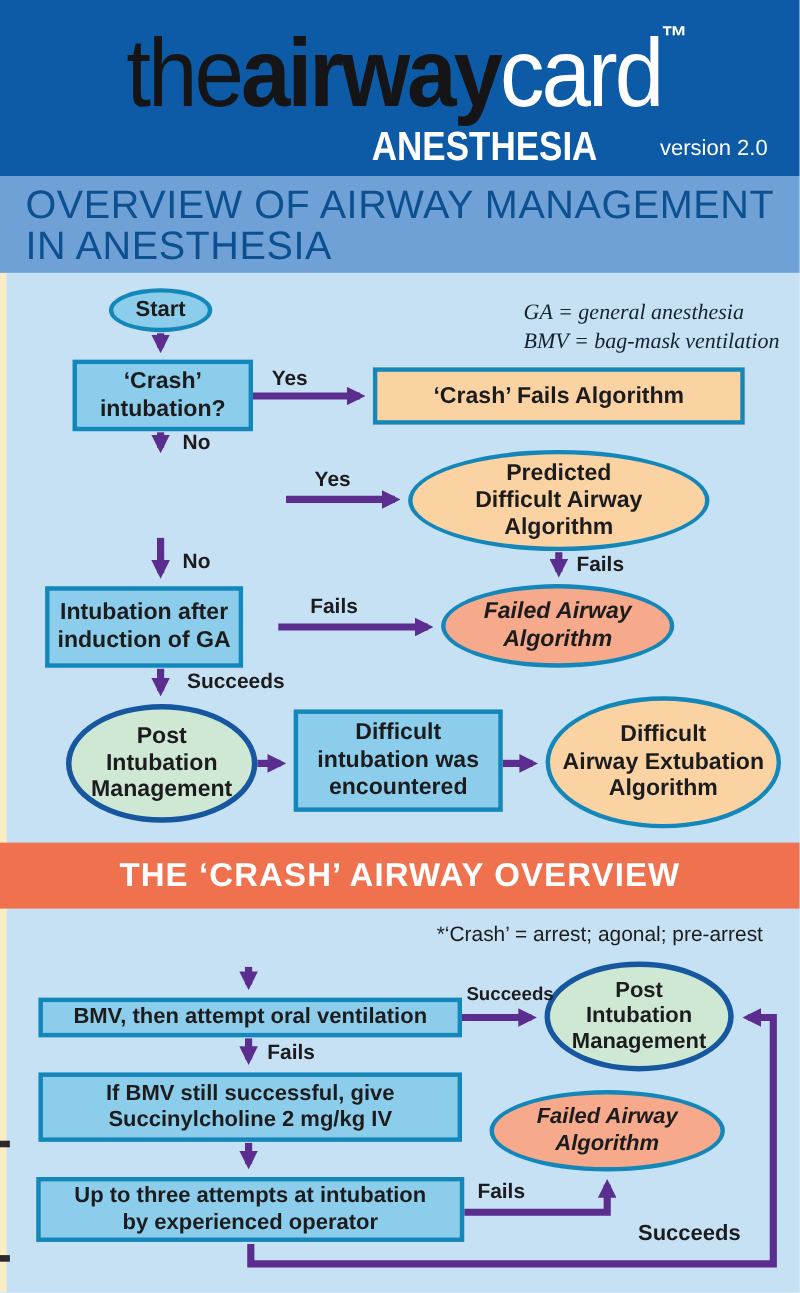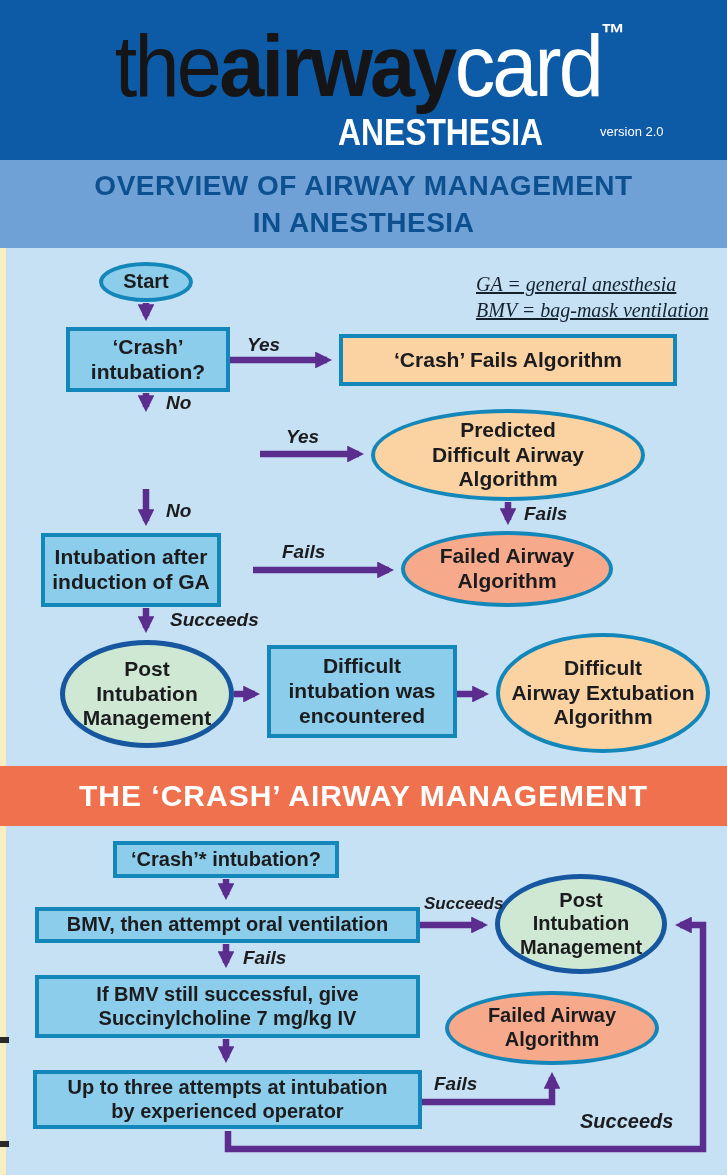--- a/index.html
+++ b/index.html
@@ -16,49 +16,49 @@
   .header{position:absolute;left:0;top:0;width:727px;height:160px;background:var(--header-blue);z-index:2;}
   .logo{position:absolute;left:0;top:20px;width:727px;text-align:center;padding-left:14px;box-sizing:border-box;
         font-size:88px;line-height:1;letter-spacing:-3px;white-space:nowrap;
         transform:scaleX(.92);transform-origin:50% 50%;}
   .logo .lg-the{color:#151517;font-weight:400;}
   .logo .lg-airway{color:#151517;font-weight:700;}
   .logo .lg-card{color:var(--white);font-weight:400;}
   .logo .tm{color:var(--white);font-size:26px;font-weight:700;vertical-align:54px;letter-spacing:0;}
   .subtitle{position:absolute;left:338px;top:112px;color:var(--white);font-size:37px;font-weight:700;
             transform:scaleX(.86);transform-origin:0 0;white-space:nowrap;}
-  .version{position:absolute;left:600px;top:124px;color:var(--white);font-size:13px;}
+  .version{position:absolute;left:600px;top:124px;color:var(--white);font-size:20px;}
   
   .band{position:absolute;left:0;top:160px;width:727px;height:88px;background:var(--band-blue);z-index:2;
         display:flex;align-items:center;justify-content:center;}
-  .band .band-title{color:var(--band-text);font-size:28px;font-weight:700;text-align:center;
+  .band .band-title{color:var(--band-text);font-size:36px;font-weight:400;text-align:left;
         line-height:37px;white-space:pre-line;letter-spacing:.5px;}
   
   .banner{position:absolute;left:0;top:766px;width:727px;height:60px;background:var(--banner-orange);z-index:2;
         display:flex;align-items:center;justify-content:center;}
   .banner .banner-title{color:var(--white);font-size:30px;font-weight:700;letter-spacing:1px;white-space:nowrap;}
   
   .edge-strip{position:absolute;left:0;top:248px;width:6px;height:927px;background:var(--edge-strip);z-index:1;}
   .tick{position:absolute;left:0;width:9px;height:6px;background:#2a2a2a;z-index:3;}
   
   .node{position:absolute;display:flex;align-items:center;justify-content:center;text-align:center;
         font-weight:700;color:var(--ink);white-space:pre-line;line-height:1.18;z-index:2;
         box-sizing:border-box;font-size:21px;}
   .rect{border:4px solid var(--teal-border);background:var(--node-blue);}
   .ell{border:4px solid var(--teal-border);border-radius:50%;}
   .f-blue{background:var(--node-blue);text-align:right;}
   .f-peach{background:var(--peach);}
-  .f-salmon{background:var(--salmon);}
+  .f-salmon{background:var(--salmon);font-style:italic;}
   .f-green{background:var(--green);}
   .navy{border-color:var(--navy-border);border-width:5px;}
   .fs20{font-size:20px;}
   
-  .lbl{position:absolute;font-weight:700;font-style:italic;font-size:19px;color:var(--ink);z-index:3;white-space:nowrap;}
+  .lbl{position:absolute;font-weight:700;font-size:19px;color:var(--ink);z-index:3;white-space:nowrap;}
   .legend{position:absolute;left:476px;top:271px;font-family:"Liberation Serif",serif;font-style:italic;
-          font-size:20px;line-height:1.3;color:#14222e;white-space:pre-line;z-index:3;text-decoration:underline;}
+          font-size:20px;line-height:1.3;color:#14222e;white-space:pre-line;z-index:3;}
   .footnote{position:absolute;left:397px;top:839px;font-size:19px;color:var(--ink);z-index:3;white-space:nowrap;}
   svg.arrows{position:absolute;left:0;top:0;z-index:1;}
   svg.arrows path{stroke:var(--arrow-purple);stroke-width:6.5;fill:none;}
 </style>
 </head>
 <body>
 
 <div class="card">
 
   <svg class="arrows" width="727" height="1175">
@@ -128,31 +128,31 @@
 
   <span class="lbl" style="left:247px;top:334px">Yes</span>
   <span class="lbl" style="left:166px;top:392px">No</span>
   <span class="lbl" style="left:286px;top:426px">Yes</span>
   <span class="lbl" style="left:166px;top:500px">No</span>
   <span class="lbl" style="left:524px;top:503px">Fails</span>
   <span class="lbl" style="left:282px;top:541px">Fails</span>
   <span class="lbl" style="left:170px;top:609px">Succeeds</span>
 
   <div class="banner">
-    <div class="banner-title">THE ‘CRASH’ AIRWAY MANAGEMENT</div>
+    <div class="banner-title">THE ‘CRASH’ AIRWAY OVERVIEW</div>
   </div>
 
+  <div class="footnote">*‘Crash’ = arrest; agonal; pre-arrest</div>
 
-  <div class="node rect fs20" style="left:113px;top:841px;width:226px;height:37px">‘Crash’* intubation?</div>
   <div class="node rect fs20" style="left:35px;top:907px;width:385px;height:36px">BMV, then attempt oral ventilation</div>
   <div class="node ell f-green navy fs20" style="left:495px;top:874px;width:172px;height:100px">Post
 Intubation
 Management</div>
   <div class="node rect fs20" style="left:35px;top:975px;width:385px;height:63px">If BMV still successful, give
-Succinylcholine 7 mg/kg IV</div>
+Succinylcholine 2 mg/kg IV</div>
   <div class="node ell f-salmon fs20" style="left:445px;top:991px;width:214px;height:74px">Failed Airway
 Algorithm</div>
   <div class="node rect fs20" style="left:33px;top:1070px;width:389px;height:59px">Up to three attempts at intubation
 by experienced operator</div>
 
   <span class="lbl" style="left:424px;top:894px;font-size:17px">Succeeds</span>
   <span class="lbl" style="left:243px;top:947px">Fails</span>
   <span class="lbl" style="left:434px;top:1073px">Fails</span>
   <span class="lbl" style="left:580px;top:1110px;font-size:20px">Succeeds</span>
 

